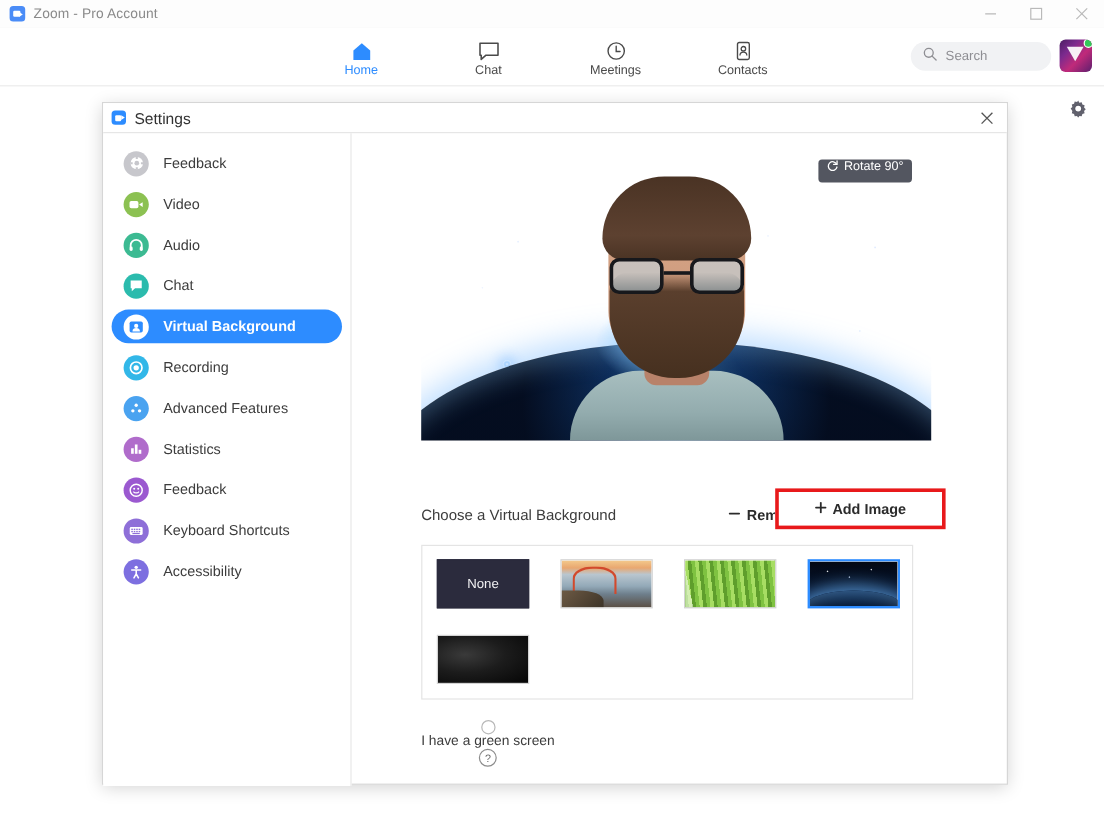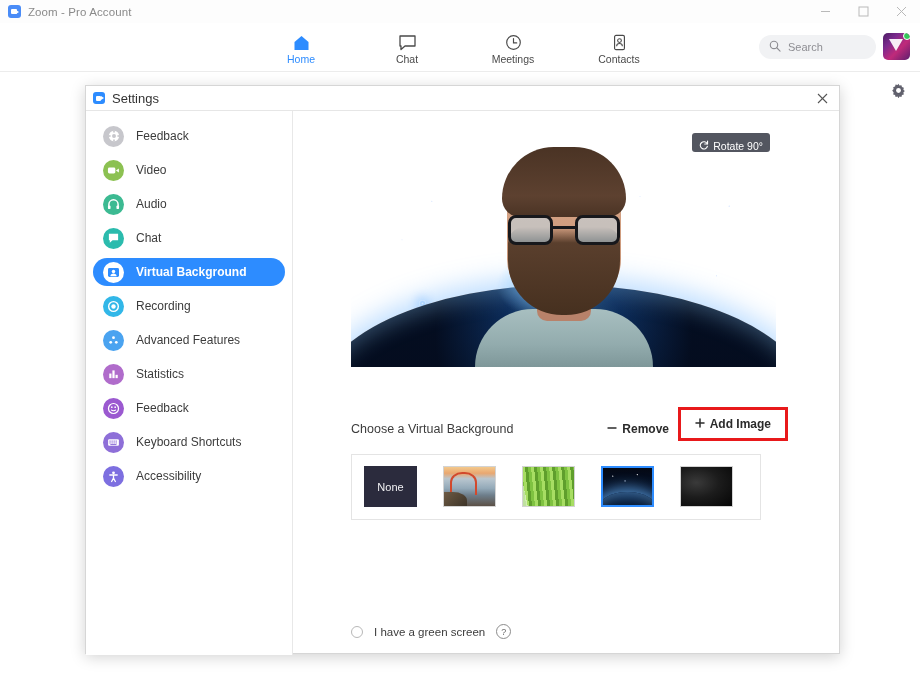--- a/index.html
+++ b/index.html
@@ -196,49 +196,49 @@
   .pp-glasses{
     position:absolute;left:50%;bottom:122px;width:112px;height:30px;transform:translateX(-50%);
   }
   .pp-lens{
     position:absolute;top:0;width:45px;height:30px;border:3px solid #17181c;
     border-radius:8px;background:rgba(190,225,245,.50);box-sizing:border-box;
   }
   .pp-lens.l{left:0;} .pp-lens.r{right:0;}
   .pp-bridge{position:absolute;left:45px;top:11px;width:22px;height:3px;background:#17181c;}
   .rotate-btn{
-    position:absolute;right:6px;top:6px;height:19px;border-radius:3px;
+    position:absolute;right:16px;top:6px;height:19px;border-radius:3px;
     background:rgba(40,44,56,.80);color:#fff;font-size:10.5px;
-    display:flex;align-items:flex-end;gap:4px;padding:0 7px;cursor:pointer;
+    display:flex;align-items:flex-start;gap:4px;padding:0 7px;cursor:pointer;
   }
 
   .chooser-row{
     display:flex;align-items:center;width:425px;height:24px;margin-top:50px;position:relative;
   }
   .chooser-lbl{font-size:12.5px;color:#3c3c3c;}
   .remove-btn{
     position:absolute;right:107px;display:flex;align-items:center;gap:5px;
     font-size:12px;font-weight:bold;color:#2b2b2b;cursor:pointer;
   }
   .add-wrap{
     position:absolute;right:-12px;top:-10px;border:3px solid #e8191b;
-    padding:4px 4px;background:#fff;
+    padding:4px 20px;background:#fff;
   }
   .add-btn{
     display:flex;align-items:center;gap:5px;font-size:12px;font-weight:bold;
     color:#2b2b2b;cursor:pointer;padding:3px 10px;
   }
 
   .thumbs{
     width:410px;margin-top:13px;border:1px solid #e4e4e4;background:#fff;
     padding:11px 0 12px 12px;box-sizing:border-box;
     display:flex;flex-wrap:wrap;gap:22px 26px;
   }
   .thumb{
-    width:53px;height:41px;cursor:pointer;position:relative;box-sizing:border-box;
+    width:77px;height:41px;cursor:pointer;position:relative;box-sizing:border-box;
     border:1px solid #d3d3d3;overflow:hidden;
   }
   .thumb.none-th{
     background:#2b2b3d;border-color:#2b2b3d;
     display:flex;align-items:center;justify-content:center;
   }
   .none-lbl{font-size:11px;color:#f0f0f2;}
   .thumb.sel{
     border:2px solid #2d8cff;outline:1px solid #fff;outline-offset:-3px;
   }
@@ -280,21 +280,21 @@
     box-shadow:0 -3px 13px 2px rgba(110,185,255,.62), inset 0 4px 12px rgba(160,215,255,.3);
   }
   .th-dark{
     position:absolute;inset:0;
     background:
       radial-gradient(ellipse at 30% 40%, #3a3a3a 0%, #1c1c1c 45%, #050505 100%),
       linear-gradient(140deg,#262626 0%,#000 100%);
   }
 
   .greenscreen{
-    position:absolute;left:58px;bottom:16px;display:flex;align-items:center;gap:11px;
+    position:absolute;left:58px;bottom:16px;display:flex;align-items:center;gap:0;flex-direction:column;
   }
   .gs-box{
     width:12px;height:12px;border:1px solid #b8b8b8;border-radius:50%;
     background:#fff;cursor:pointer;box-sizing:border-box;flex:none;
   }
   .gs-lbl{font-size:11.5px;color:#3c3c3c;}
   .gs-help{
     width:13px;height:13px;border:1px solid #8c8c8c;border-radius:50%;
     font-size:9px;color:#6a6a6a;display:flex;align-items:center;justify-content:center;
     cursor:pointer;flex:none;

